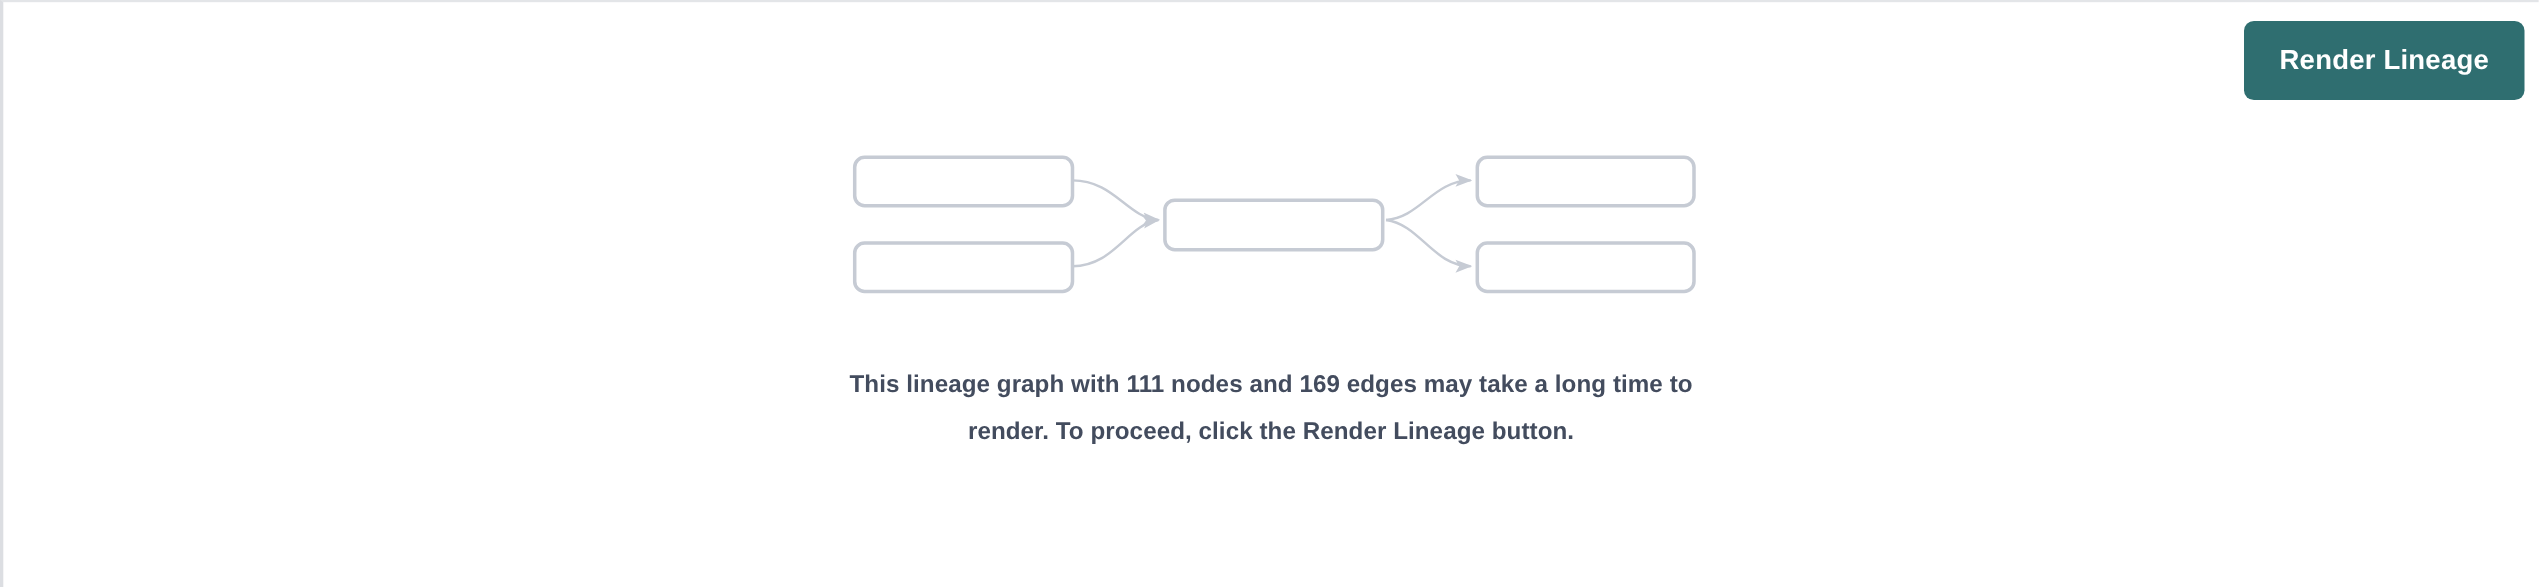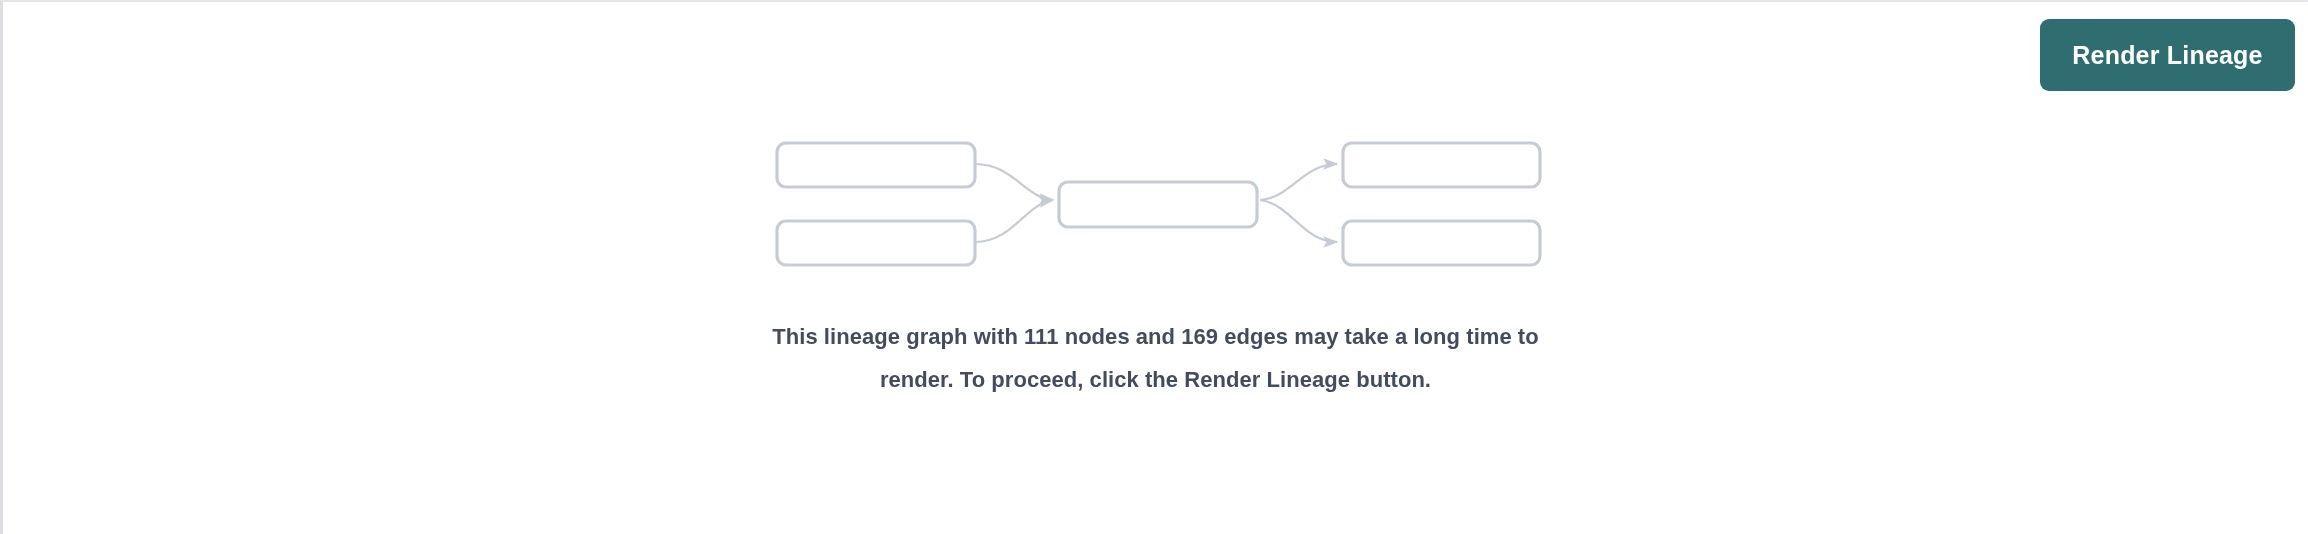--- a/index.html
+++ b/index.html
@@ -70,21 +70,21 @@
   }
   .ph-arrow {
     fill: #c6cbd4;
   }
 
   
   .message {
     position: absolute;
     left: 50%;
     transform: translateX(-50%);
-    top: 313px;
+    top: 325px;
     width: 800px;
     text-align: center;
     color: #434c5e;
     font-family: "Liberation Sans", sans-serif;
     font-size: 22px;
     font-weight: bold;
     line-height: 43px;
     letter-spacing: 0.05px;
   }
 </style>

